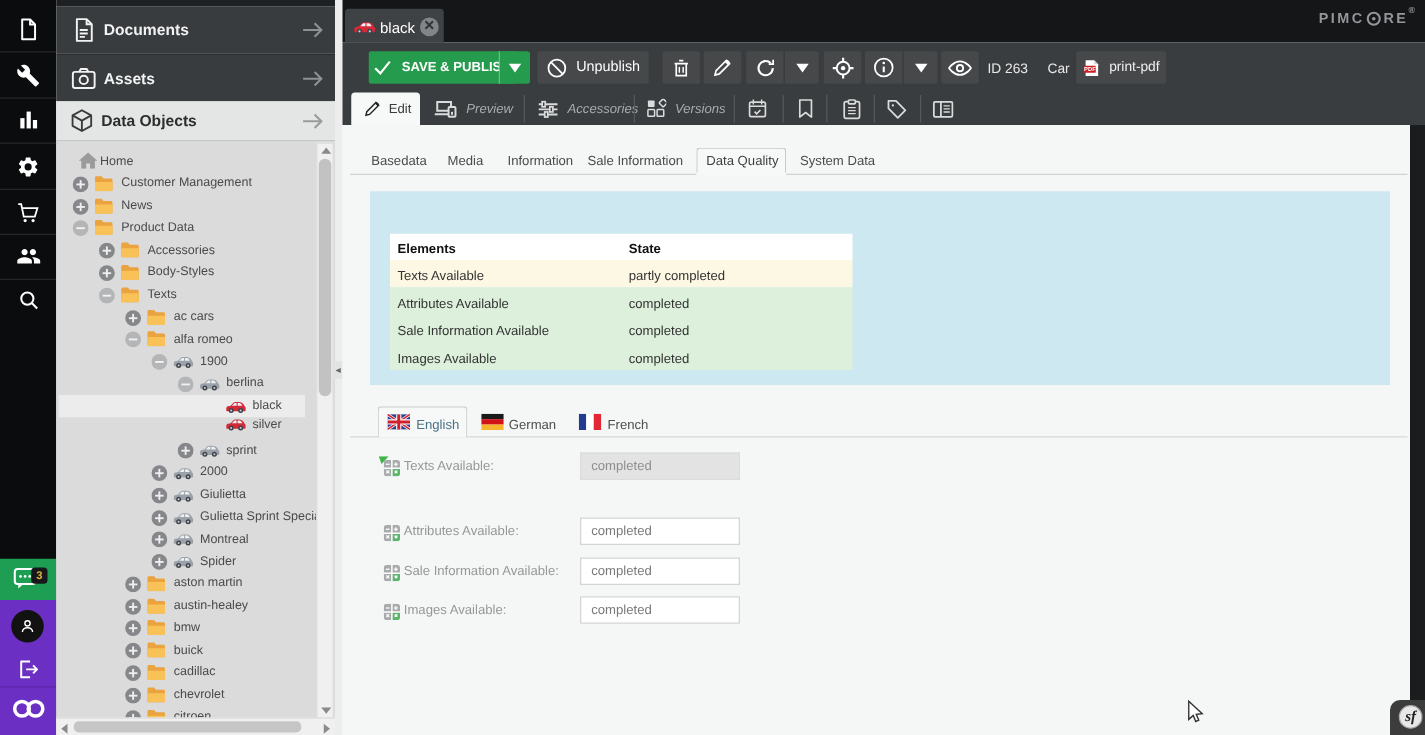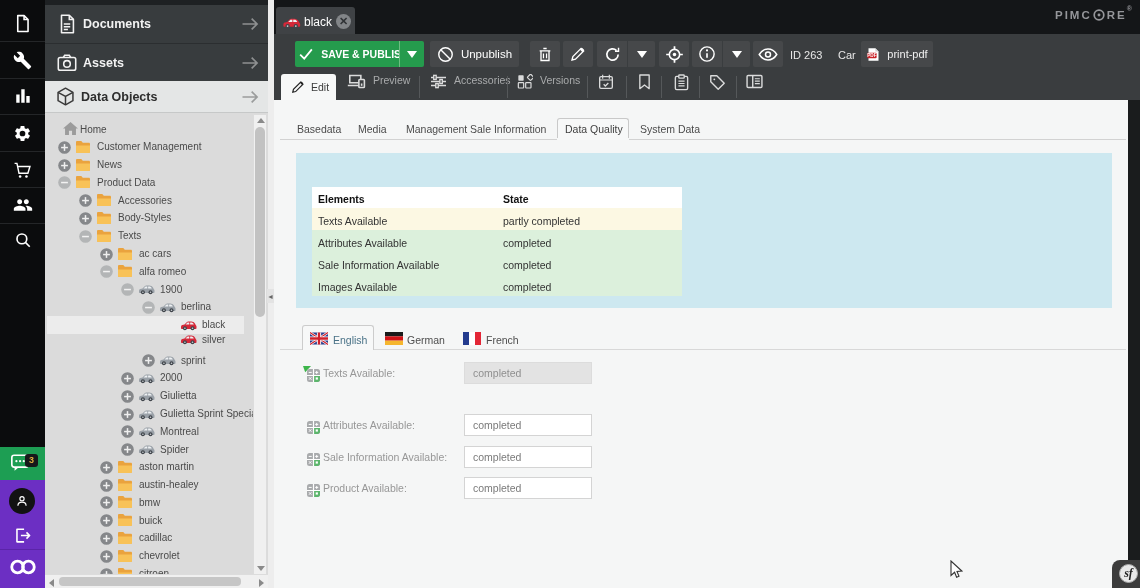--- a/index.html
+++ b/index.html
@@ -21,21 +21,21 @@
 .trow span.txt { position:absolute; top:3.5px; }
 .texp { position:absolute; top:3px; width:13px; height:13px; }
 .ticon { position:absolute; top:2px; }
 
 
 #splitter { left:268px; top:0; width:6px; height:588px; background:#ededed; }
 #topstrip { left:274px; top:0; width:866px; height:34px; background:#141618; }
 #toolbars { left:274px; top:34px; width:866px; height:66px; background:#3a3d3f; }
 #rightstrip { left:1128px; top:100px; width:12px; height:488px; background:#1a1c1d; }
 .tbtn { position:absolute; top:7px; height:26px; background:#46484a; display:flex; align-items:center; justify-content:center; }
-.etab { position:absolute; top:40px; height:26px; display:flex; color:#a9abac; font-size:10.5px; }
+.etab { position:absolute; top:40px; height:26px; display:flex; align-items:center; color:#a9abac; font-size:10.5px;font-style:italic; }
 .esep { position:absolute; top:42px; width:1px; height:22px; background:#55585a; }
 .ctab { position:absolute; top:23px; font-size:10.5px; color:#4b4b4b; }
 </style>
 </head>
 <body>
 
 <div id="sidebar" class="abs">
  <div class="sbcell" style="top:5px;">
       <svg width="19" height="19" viewBox="0 0 24 24" fill="none" stroke="#fff" stroke-width="2">
         <path d="M6 2h8l5 5v15H6z" stroke-linejoin="round"></path>
@@ -678,21 +678,21 @@
         <path d="M9.5 1.5v17"></path>
         <path d="M12.5 6h7M12.5 9.5h7M12.5 13h7" stroke-width="1.5"></path>
       </svg>
  </div>
 </div>
 <div id="content" class="abs" style="left:274px;top:100px;width:854px;height:488px;background:#f5f6f6;">
 
  <div class="abs" style="left:6px;top:38.5px;width:846px;height:1px;background:#d2d2d2;"></div>
  <div class="ctab" style="left:23px;">Basedata</div>
  <div class="ctab" style="left:84px;">Media</div>
- <div class="ctab" style="left:132px;">Management</div>
+ <div class="ctab" style="left:132px;">Information</div>
  <div class="ctab" style="left:196px;">Sale Information</div>
  <div class="abs" style="left:283px;top:18px;width:72px;height:21px;background:#f7f8f8;border:1px solid #c9c9c9;border-bottom:none;border-radius:3px 3px 0 0;"></div>
  <div class="abs" style="left:283px;top:38px;width:72px;height:2px;background:#f7f8f8;"></div>
  <div class="ctab" style="left:291px;color:#3f3f3f;">Data Quality</div>
  <div class="ctab" style="left:366px;">System Data</div>
 
  <div class="abs" style="left:22px;top:53px;width:816px;height:155px;background:#cde8f0;"></div>
  <div class="abs" style="left:38px;top:87px;width:370px;height:21px;background:#fff;"></div>
  <div class="abs" style="left:44px;top:93px;font-size:10.5px;font-weight:bold;color:#111;">Elements</div>
  <div class="abs" style="left:229px;top:93px;font-size:10.5px;font-weight:bold;color:#111;">State</div>
@@ -772,21 +772,21 @@
  <div class="abs" style="left:33px;top:383px;"><svg width="13" height="13" viewBox="0 0 13 13">
         <rect width="13" height="13" rx="2.5" fill="#a8aaac"></rect>
         <path d="M6.5 13V7h6.5v3.5c0 1.4-1.1 2.5-2.5 2.5z" fill="#5cb56c"></path>
         <path d="M0 6.5h13M6.5 0v13" stroke="#fff" stroke-width="1.2"></path>
         <rect x="1.7" y="2.9" width="3" height="1" fill="#fff"></rect>
         <rect x="8.2" y="2.9" width="3" height="1" fill="#fff"></rect>
         <rect x="9.2" y="1.9" width="1" height="3" fill="#fff"></rect>
         <path d="M2 8.3l2.4 2.4M4.4 8.3L2 10.7" stroke="#fff" stroke-width="1"></path>
         <rect x="8.7" y="8.4" width="2.2" height="2.2" fill="#fff"></rect>
       </svg></div>
-    <div class="abs" style="left:49px;top:382px;font-size:10.5px;color:#979797;">Product Available:</div>
+    <div class="abs" style="left:49px;top:382px;font-size:10.5px;color:#979797;">Images Available:</div>
     <div class="abs" style="left:190px;top:377px;width:128px;height:22px;background:#fff;border:1px solid #d4d4d4;color:#7a7a7a;font-size:10.5px;line-height:21px;padding-left:8px;">completed</div>
 
  <div class="abs" style="left:676px;top:460px;"><svg width="13" height="19" viewBox="0 0 13 19">
         <path d="M1 1v14.5l3.6-3.2 2 4.9 2.4-1-2-4.8 4.8-.4z" fill="#fff" stroke="#333" stroke-width="1.1"></path>
       </svg></div>
 </div>
 <div id="rightstrip" class="abs"></div>
 <div class="abs" style="left:1112px;top:560px;width:28px;height:28px;background:#3c3c3c;border-radius:8px 0 0 0;"></div>
 <div class="abs" style="left:1119px;top:564px;width:19px;height:19px;background:#e8e8e8;border-radius:50%;border:1px solid #aaa;"></div>
 <div class="abs" style="left:1119px;top:564px;width:19px;height:19px;text-align:center;line-height:18px;font-family:'Liberation Serif',serif;font-style:italic;font-weight:bold;font-size:12px;color:#222;">sf</div>

